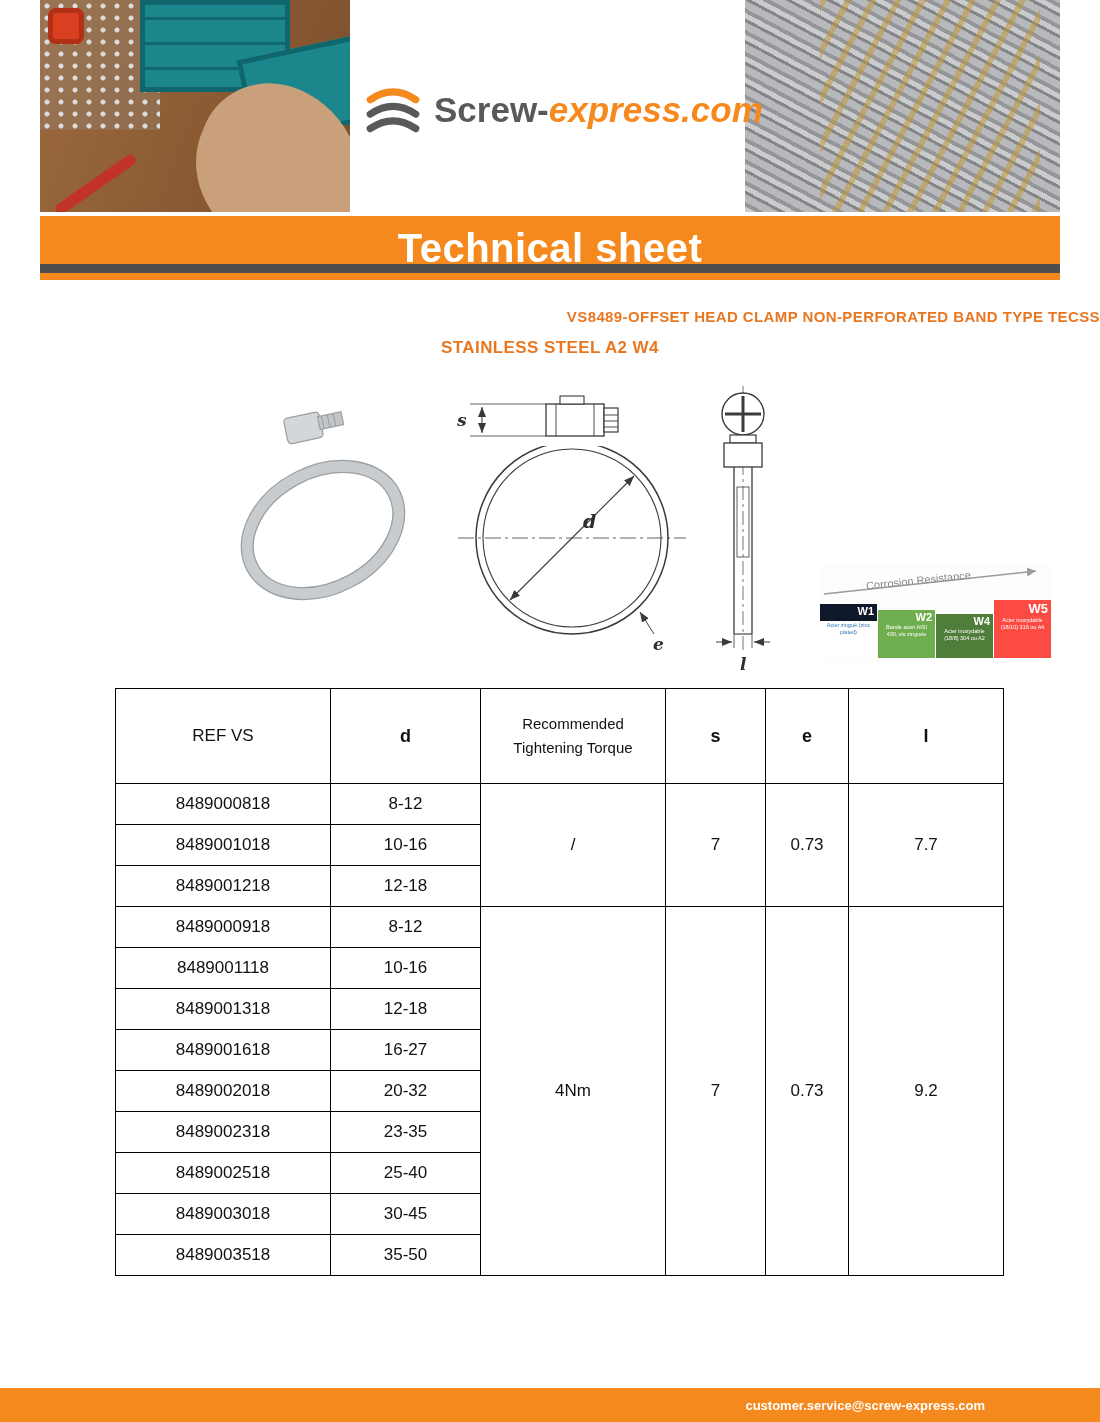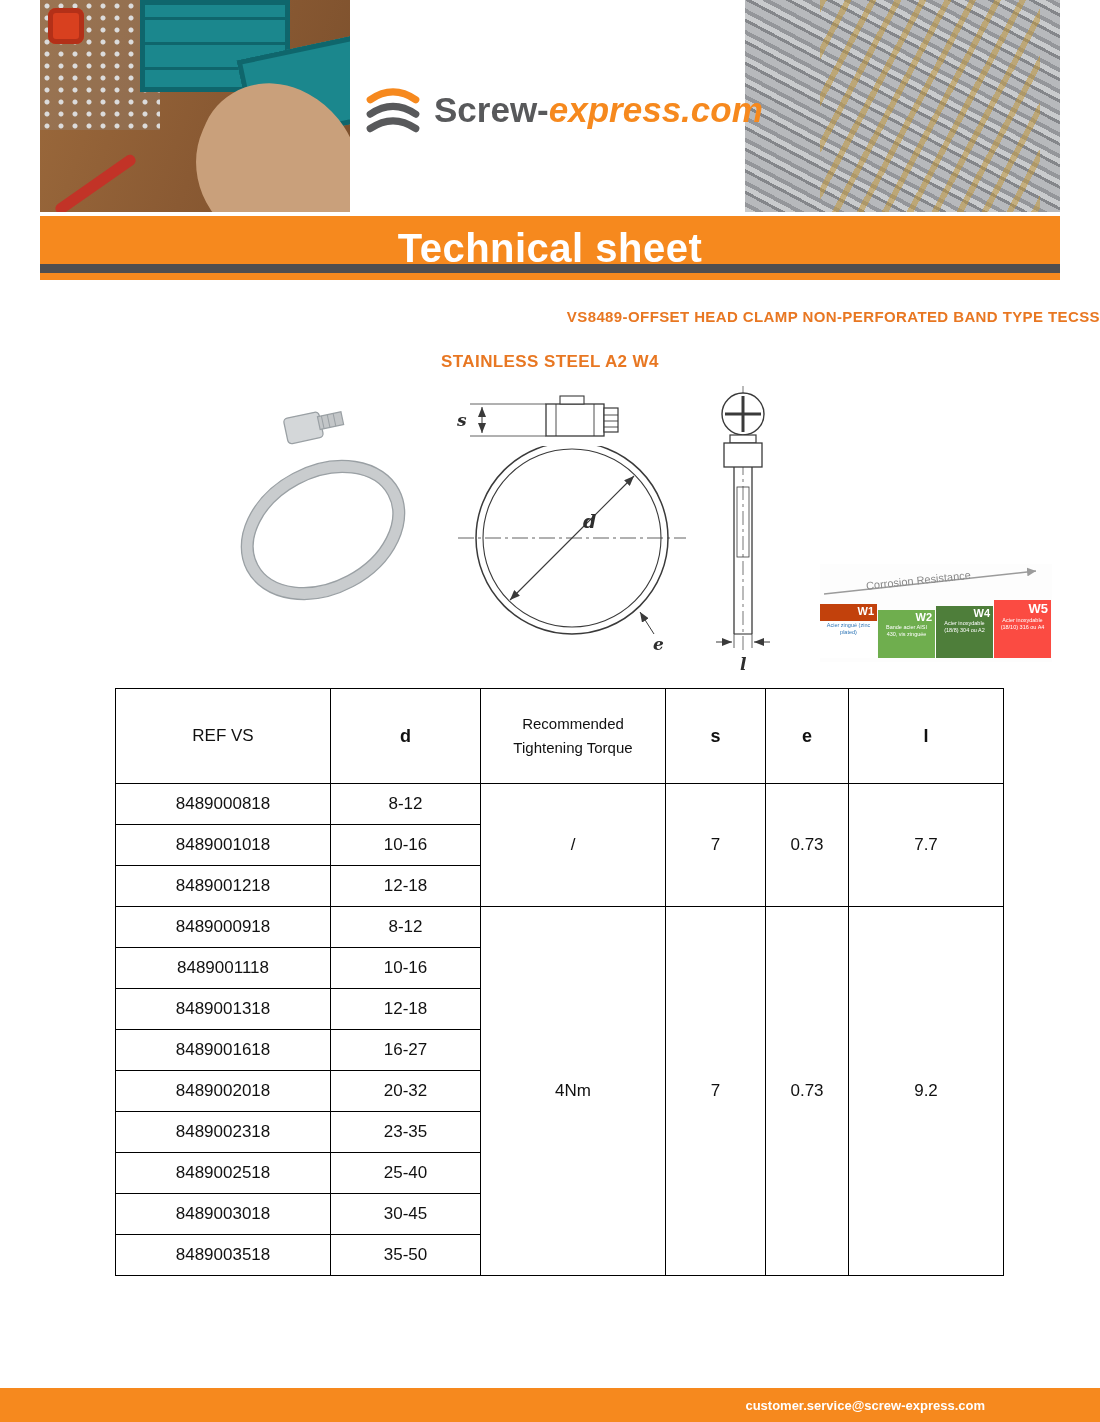--- a/index.html
+++ b/index.html
@@ -35,41 +35,41 @@
 
   
   .banner { position:absolute; left:40px; top:216px; width:1020px; height:64px; background:#f6891e;
     display:flex; align-items:center; justify-content:center; }
   .banner-title { color:#ffffff; font-size:40px; font-weight:bold; letter-spacing:.5px; }
   .banner-strip { position:absolute; left:40px; top:264px; width:1020px; height:9px; background:#4e4e50; }
 
   
   .product-title-1 { position:absolute; left:0; top:308px; width:1100px; text-align:right;
     color:#e87722; font-size:15px; font-weight:600; letter-spacing:.4px; }
-  .product-title-2 { position:absolute; left:0; top:352px; width:1100px; text-align:center;
+  .product-title-2 { position:absolute; left:0; top:338px; width:1100px; text-align:center;
     color:#e87722; font-size:17px; font-weight:600; letter-spacing:.4px; }
 
   
   .svg-3d   { position:absolute; left:228px; top:392px; }
   .svg-front{ position:absolute; left:452px; top:378px; }
   .svg-side { position:absolute; left:688px; top:382px; }
   svg text.dim { font-family:"DejaVu Serif", serif; font-style:italic; font-weight:bold; fill:#2e2e2e; }
 
   
   .corr { position:absolute; left:820px; top:564px; width:232px; height:98px; background:#fdfdfd; }
   .corr-top { display:block; width:232px; height:34px; }
   .corr-cells { display:flex; align-items:flex-end; height:60px; }
   .corr-cell { width:57px; margin-right:1px; box-sizing:border-box; color:#fff; overflow:hidden; }
   .corr-label { display:block; text-align:right; font-weight:bold; font-size:11px; padding:1px 3px 0 0; }
   .corr-cap { display:block; font-size:5.5px; line-height:1.25; padding:1px 2px; text-align:center; }
   .cell-w1 { height:54px; background:#fff; color:#2e75b6; }
-  .cell-w1 .corr-bar { background:#c2410c; color:#fff; height:16px;text-align:right; }
+  .cell-w1 .corr-bar { background:#0f172a; color:#fff; height:16px;text-align:right; }
   .cell-w1 .corr-cap { color:#2e75b6; }
   .cell-w2 { height:48px; background:#6fae4e; }
-  .cell-w4 { height:52px; background:#4e7e3a; }
+  .cell-w4 { height:44px; background:#4e7e3a; }
   .cell-w5 { height:58px; background:#fb4b42; }
   .cell-w5 .corr-label { font-size:13px; }
 
   
   .spec-table { position:absolute; left:115px; top:688px; width:888px; border-collapse:collapse; table-layout:fixed;
     border:1.5px solid #000; }
   .spec-table th, .spec-table td { border:1px solid #000; text-align:center; vertical-align:middle;
     color:#111; font-size:17px; padding:0; background:#fff; }
   .spec-table thead tr { height:95px; }
   .spec-table tbody tr { height:41px; }

